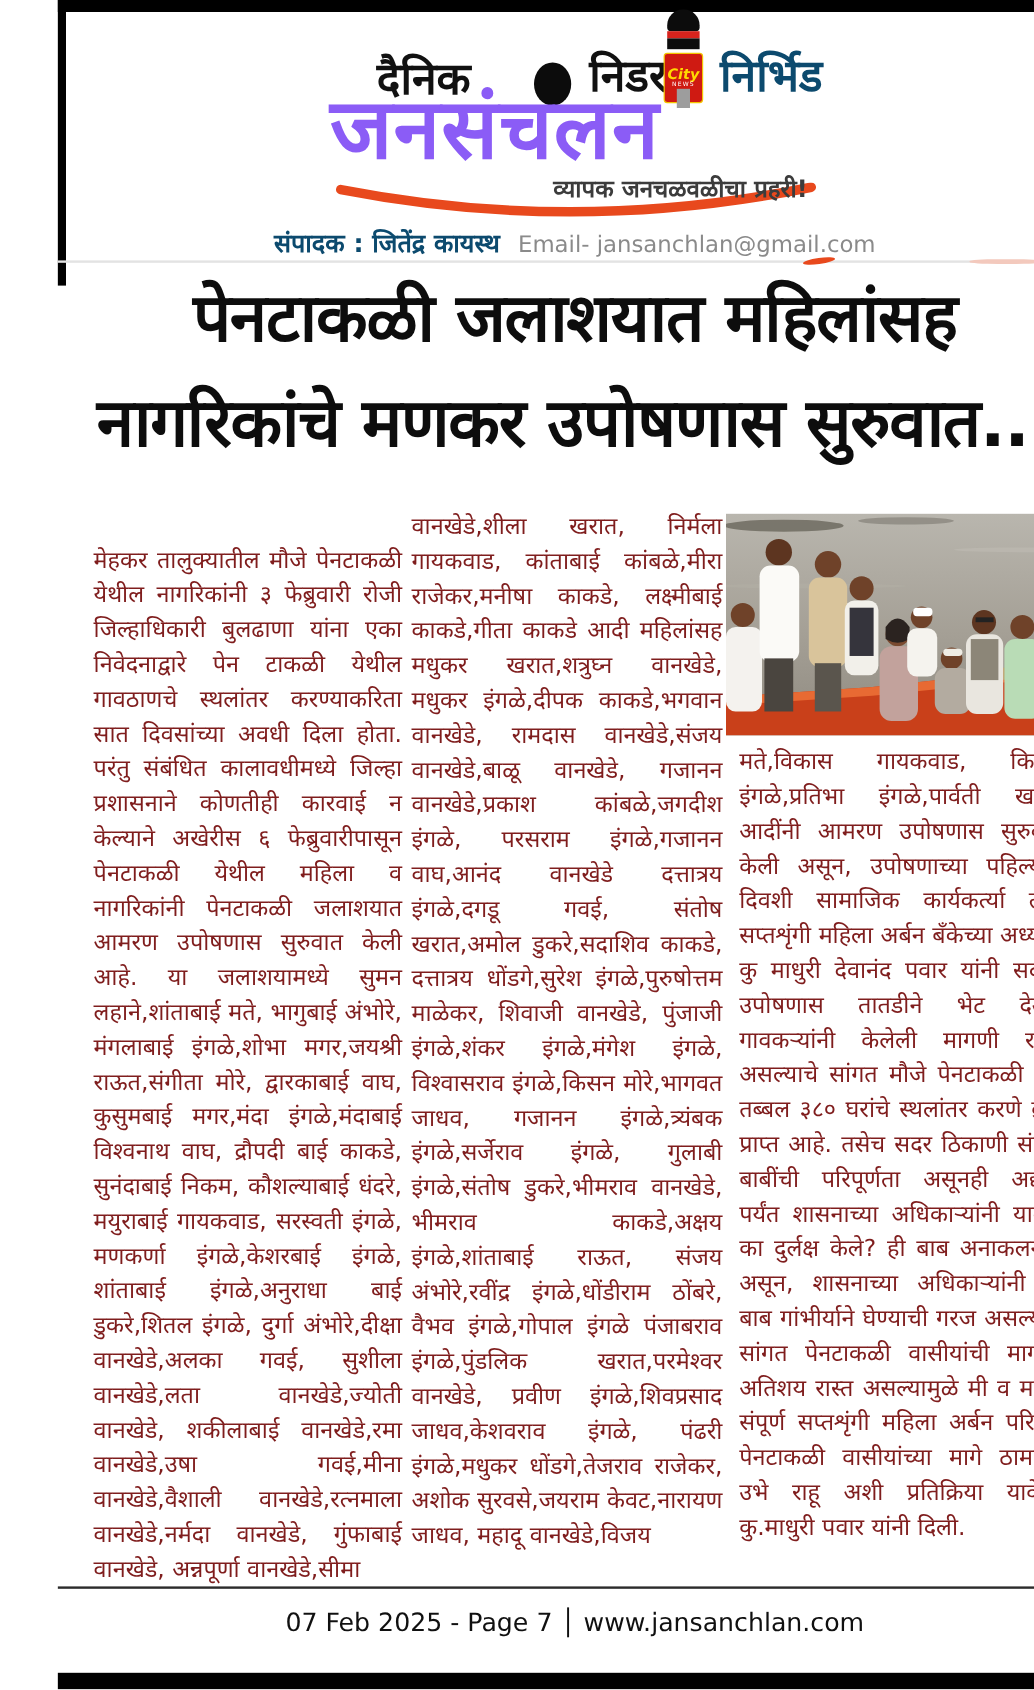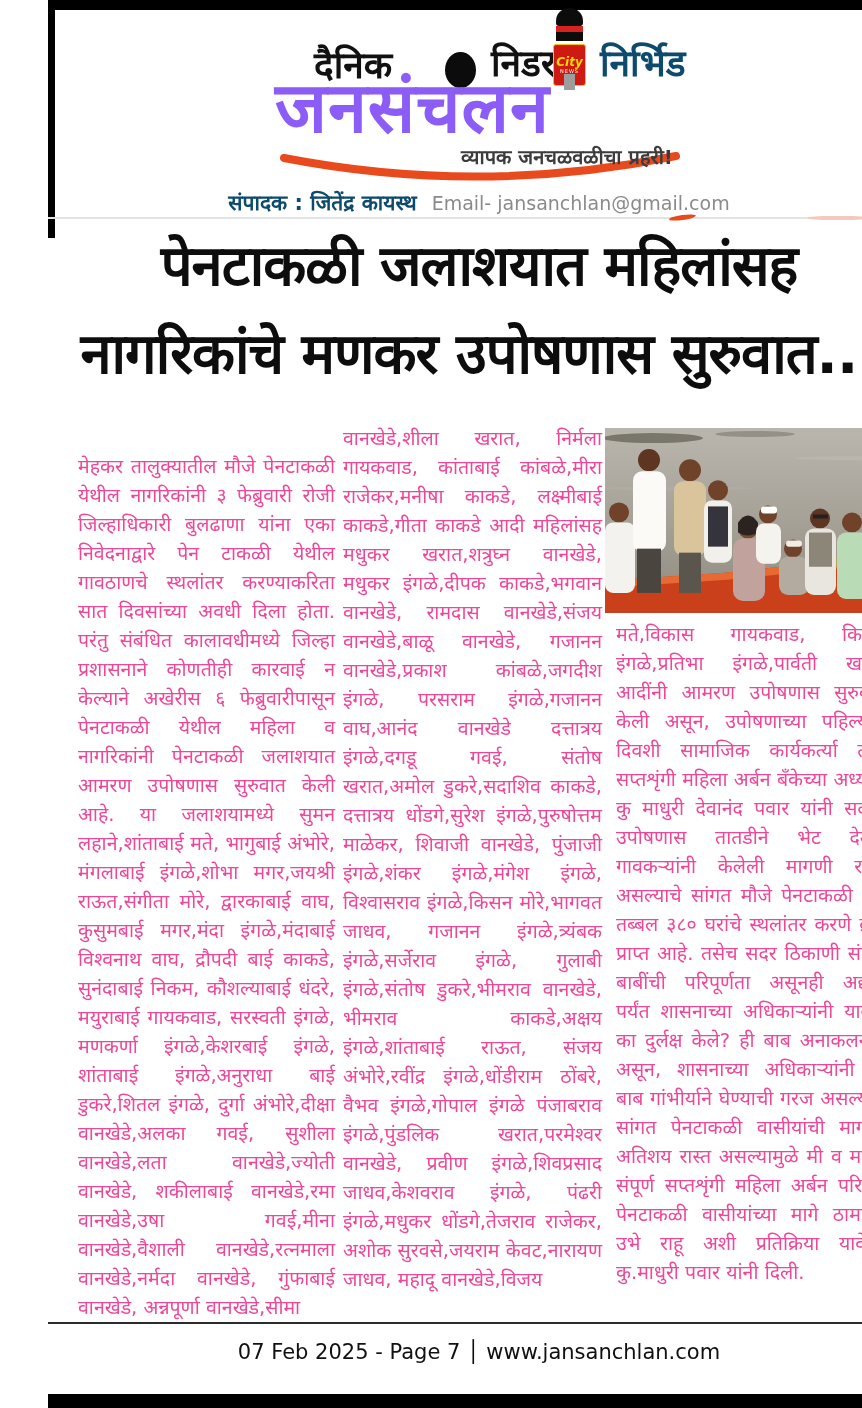--- a/index.html
+++ b/index.html
@@ -34,21 +34,21 @@
   .header-divider { position:absolute; left:0; top:217px; width:862px; height:2px; background:#e3e3e3; }
   .red-mark { position:absolute; left:621px; top:215px; width:27px; height:5px; background:#e8491d; border-radius:50%; transform:rotate(-8deg); }
   .pink-smudge { position:absolute; left:760px; top:216px; width:60px; height:4px; background:#f3c9bd; border-radius:40%; }
 
   
   .headline { position:absolute; left:0; top:222px; width:862px; text-align:center; color:#0d0d0d; font-weight:800; }
   .headline .hl { font-size:56px; line-height:88px; letter-spacing:-1px; white-space:nowrap; }
 
   
   .byline { position:absolute; left:30px; top:424px; width:257px; text-align:center; font-size:21px; font-weight:800; color:#d81e1e; }
-  .col { position:absolute; font-size:19.5px; line-height:29px; color:#ec4899; text-align:justify; }
+  .col { position:absolute; font-size:19.5px; line-height:29px; color:#7f1d1d; text-align:justify; }
   .col1 { left:30px;  top:452px; width:257px; height:868px; }
   .col2 { left:295px; top:424px; width:259px; height:898px; }
   .col3 { left:568px; top:620px; width:270px; height:700px; }
   .photo { position:absolute; left:557px; top:428px; width:289px; height:185px; }
 
   
   .footer-rule { position:absolute; left:0; top:1322px; width:862px; height:2px; background:#2b2b2b; }
   .footer-line1 { position:absolute; left:0; top:1340px; width:862px; text-align:center; font-size:21px; color:#101010; }
   .footer-line2 { position:absolute; left:0; top:1368px; width:862px; text-align:center; font-size:21px; color:#101010; }
 </style>

